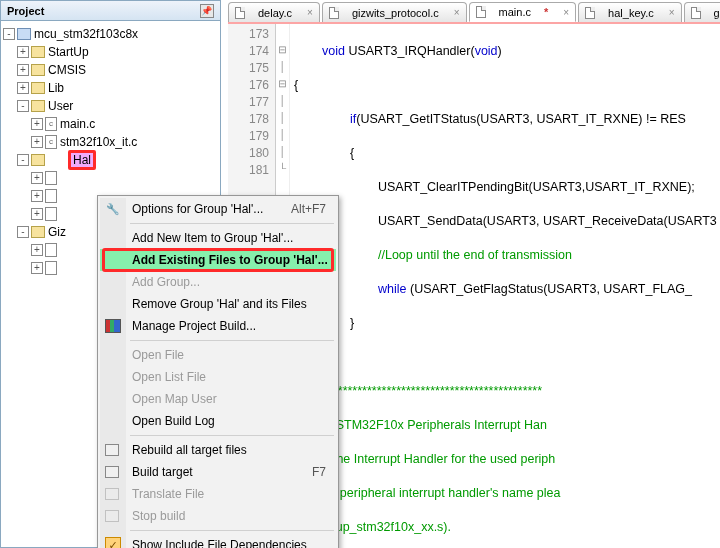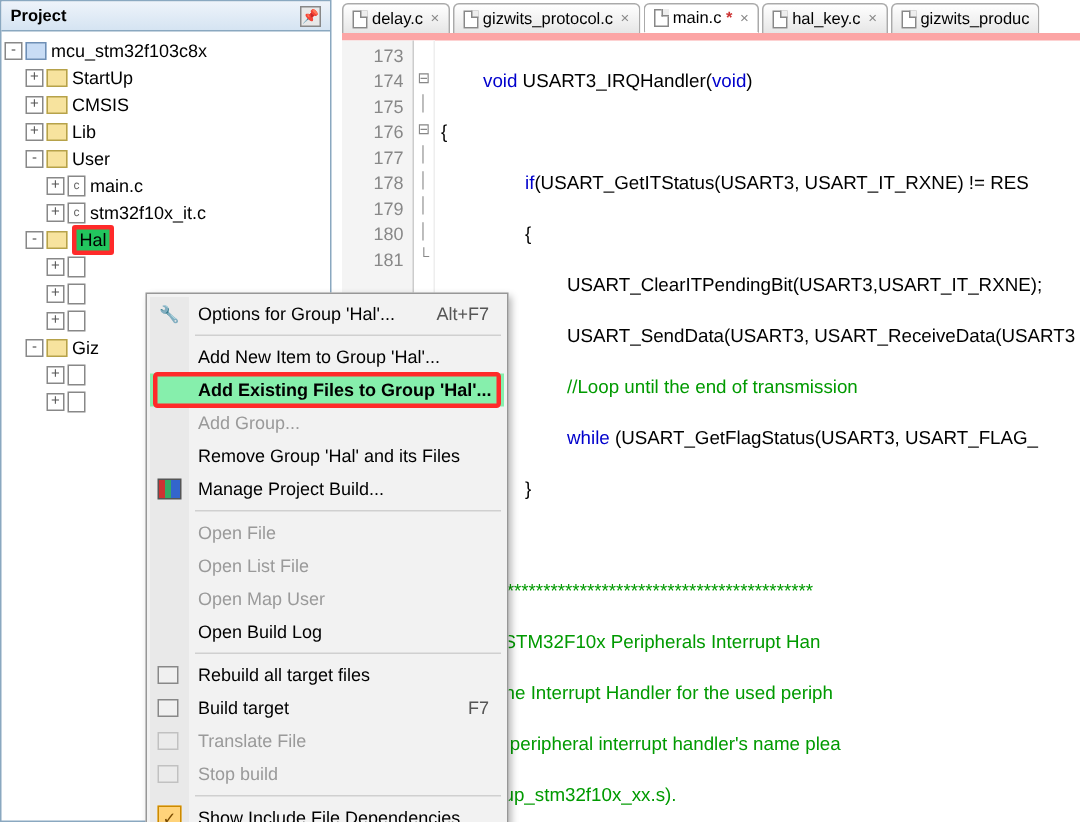--- a/index.html
+++ b/index.html
@@ -10,33 +10,33 @@
 .project-title { height: 20px; background: linear-gradient(#eef3fa,#d5e4f2); border-bottom: 1px solid #8aa8c0; font-size: 11px; font-weight: bold; padding: 2px 6px; display: flex; justify-content: space-between; align-items: center; }
 .project-title .pushpin { width: 14px; height: 14px; background: #e8e8e8; border: 1px solid #888; font-size: 9px; text-align: center; line-height: 12px; }
 .tree { padding: 4px 2px; font-size: 12px; }
 .tree-row { display: flex; align-items: center; height: 18px; white-space: nowrap; }
 .tw { width: 12px; height: 12px; border: 1px solid #888; margin-right: 2px; font-size: 10px; line-height: 9px; text-align: center; color: #555; background: #fff; }
 .ind { display: inline-block; }
 .i1 { width: 14px; } .i2 { width: 28px; }
 .folder-ico { width: 14px; height: 12px; background: #f7e39e; border: 1px solid #b6a24a; margin-right: 3px; }
 .file-ico { width: 12px; height: 14px; background: #fff; border: 1px solid #888; margin-right: 3px; font-size: 8px; text-align: center; line-height: 12px; color: #666; }
 .row-txt { font-size: 12px; text-align: center; }
-.highlight-red { border: 3px solid #ff2a2a; border-radius: 2px; padding: 0 2px; background: #22c55e; }
+.highlight-red { border: 3px solid #ff2a2a; border-radius: 2px; padding: 0 2px; background: #f0abfc; margin-left: 20px; }
 
 
 .tabs { position: absolute; left: 228px; top: 0; height: 22px; display: flex; align-items: end; }
-.tab { height: 20px; border: 1px solid #aaa; border-bottom: none; border-radius: 4px 4px 0 0; background: linear-gradient(#fff,#e6e6e6); padding: 2px 6px; margin-right: 2px; font-size: 11px; display: flex; align-items: center; gap: 3px; }
+.tab { height: 20px; border: 1px solid #aaa; border-bottom: none; border-radius: 4px 4px 0 0; background: linear-gradient(#fff,#e6e6e6); padding: 2px 6px; margin-right: 2px; font-size: 11px; display: flex; align-items: center; gap: 13px; }
 .tab.active { background: #fff; border-bottom: 1px solid #fff; }
 .tab .doc-ico { width: 10px; height: 12px; background: #fff; border: 1px solid #888; position: relative; }
 .tab .doc-ico::after { content:""; position:absolute; right:-1px; top:-1px; width:4px; height:4px; background:#eee; border-left:1px solid #888; border-bottom:1px solid #888; }
 .tab .x { font-size: 10px; color: #888; margin-left: 2px; }
 .tab .star { color: #cc3333; font-weight: bold; }
 
 
-.editor { position: absolute; left: 228px; top: 22px; right: 0; bottom: 0; border-top: 5px solid #fca5a5; display: flex; }
+.editor { position: absolute; left: 228px; top: 22px; right: 0; bottom: 0; border-top: 2px solid #fca5a5; display: flex; }
 .gutter { width: 48px; background: #f4f4f4; border-right: 1px solid #ccc; font-family: Consolas, monospace; font-size: 12px; color: #888; text-align: right; padding: 2px 6px 0 0; line-height: 17px; }
 .fold-col { width: 14px; background: #fff; border-right: 1px solid #eee; font-family: Consolas, monospace; font-size: 10px; color: #888; text-align: center; line-height: 17px; }
 .code { flex: 1; font-family: Consolas, "Courier New", monospace; font-size: 12.5px; line-height: 17px; padding: 2px 0 0 4px; white-space: pre; overflow: hidden; }
 .kw { color: #0000cc; }
 .com { color: #009a00; text-align: center; }
 .s1 { display: inline-block; width: 28px; }
 .s2 { display: inline-block; width: 56px; }
 .s3 { display: inline-block; width: 84px; }
 
 

